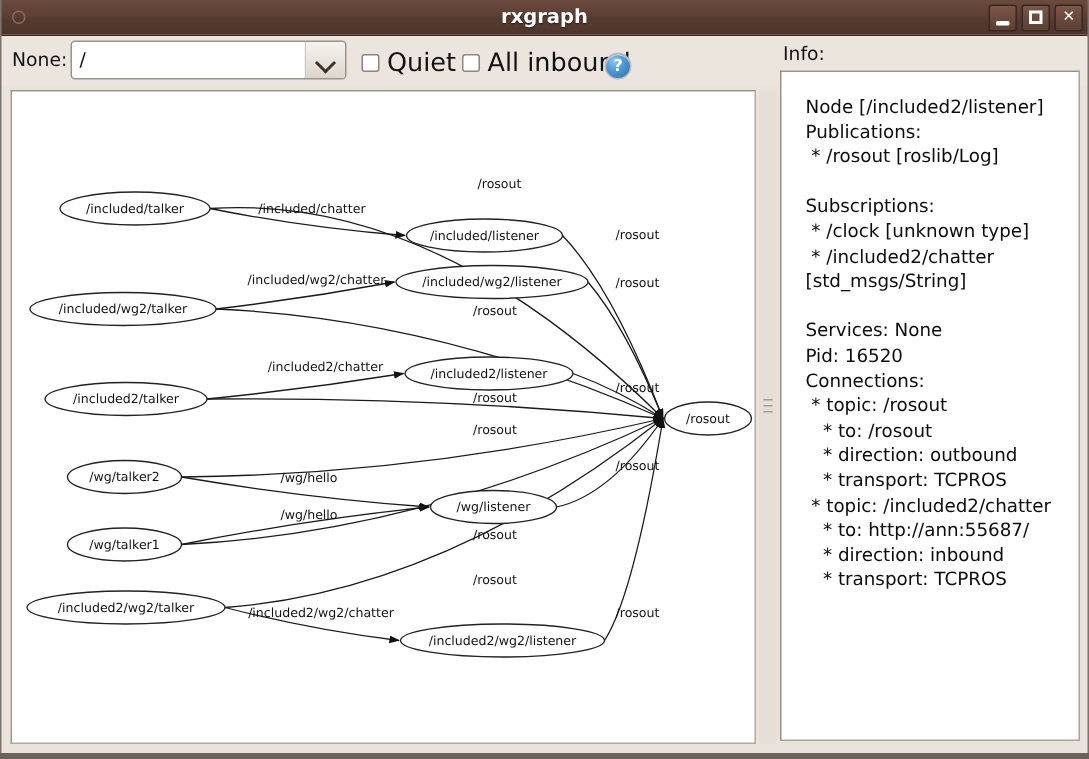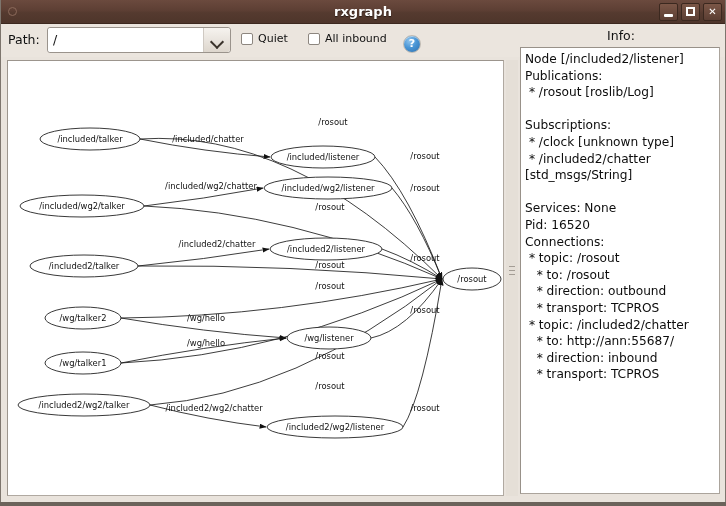--- a/index.html
+++ b/index.html
@@ -114,21 +114,21 @@
   .combo .arrow .chev {
     position: absolute; left: 8px; top: 9px;
     width: 8px; height: 8px;
     border-left: 2px solid #3a332c;
     border-bottom: 2px solid #3a332c;
     transform: rotate(-45deg);
   }
   .chk-wrap {
     position: absolute; top: 8px;
     display: flex; align-items: center; gap: 5px;
-    font-size: 11px; color: #111;
+    font-size: 17px; color: #111;
     cursor: pointer;
   }
   .chk-wrap.quiet { left: 241px; }
   .chk-wrap.alltopics { left: 308px; }
   .chkbox {
     width: 12px; height: 12px;
     border: 1px solid #8d867f;
     background: #fff;
     border-radius: 2px;
     box-sizing: border-box;
@@ -199,34 +199,33 @@
   }
 
   
   .info-panel {
     position: absolute; left: 520px; top: 28px;
     width: 200px; height: 468px;
   }
   .info-label {
     font-size: 12.5px; color: #111;
     margin: 0 0 4px 2px;
-    text-align: center;
   }
   .info-box {
     width: 200px; height: 447px;
     background: #ffffff;
     border: 1px solid #aba49c;
     border-top-color: #989189;
     border-left-color: #989189;
     box-sizing: border-box;
     padding: 3px 4px;
     overflow: hidden;
   }
   .info-box pre {
-    margin: 0;
+    margin: 12px;
     font-family: "DejaVu Sans", sans-serif;
     font-size: 12.2px;
     line-height: 16.6px;
     color: #0d0d0d;
     white-space: pre-wrap;
     word-break: break-word;
   }
 
   
   .win-edge {
@@ -260,21 +259,21 @@
       <div class="tb-btn max">
           <span class="sq"></span>
         </div>
       <div class="tb-btn close">
           <span class="g">✕</span>
         </div>
     </div>
   </div>
 
   <div class="toolbar">
-    <div class="path-label">Path:</div>
+    <div class="path-label">None:</div>
 
     <div class="combo">
       <div class="entry" placeholder="/">/</div>
       <div class="arrow">
         <span class="chev"></span>
       </div>
     </div>
 
     <div class="chk-wrap quiet">
       <span class="chkbox"></span>

